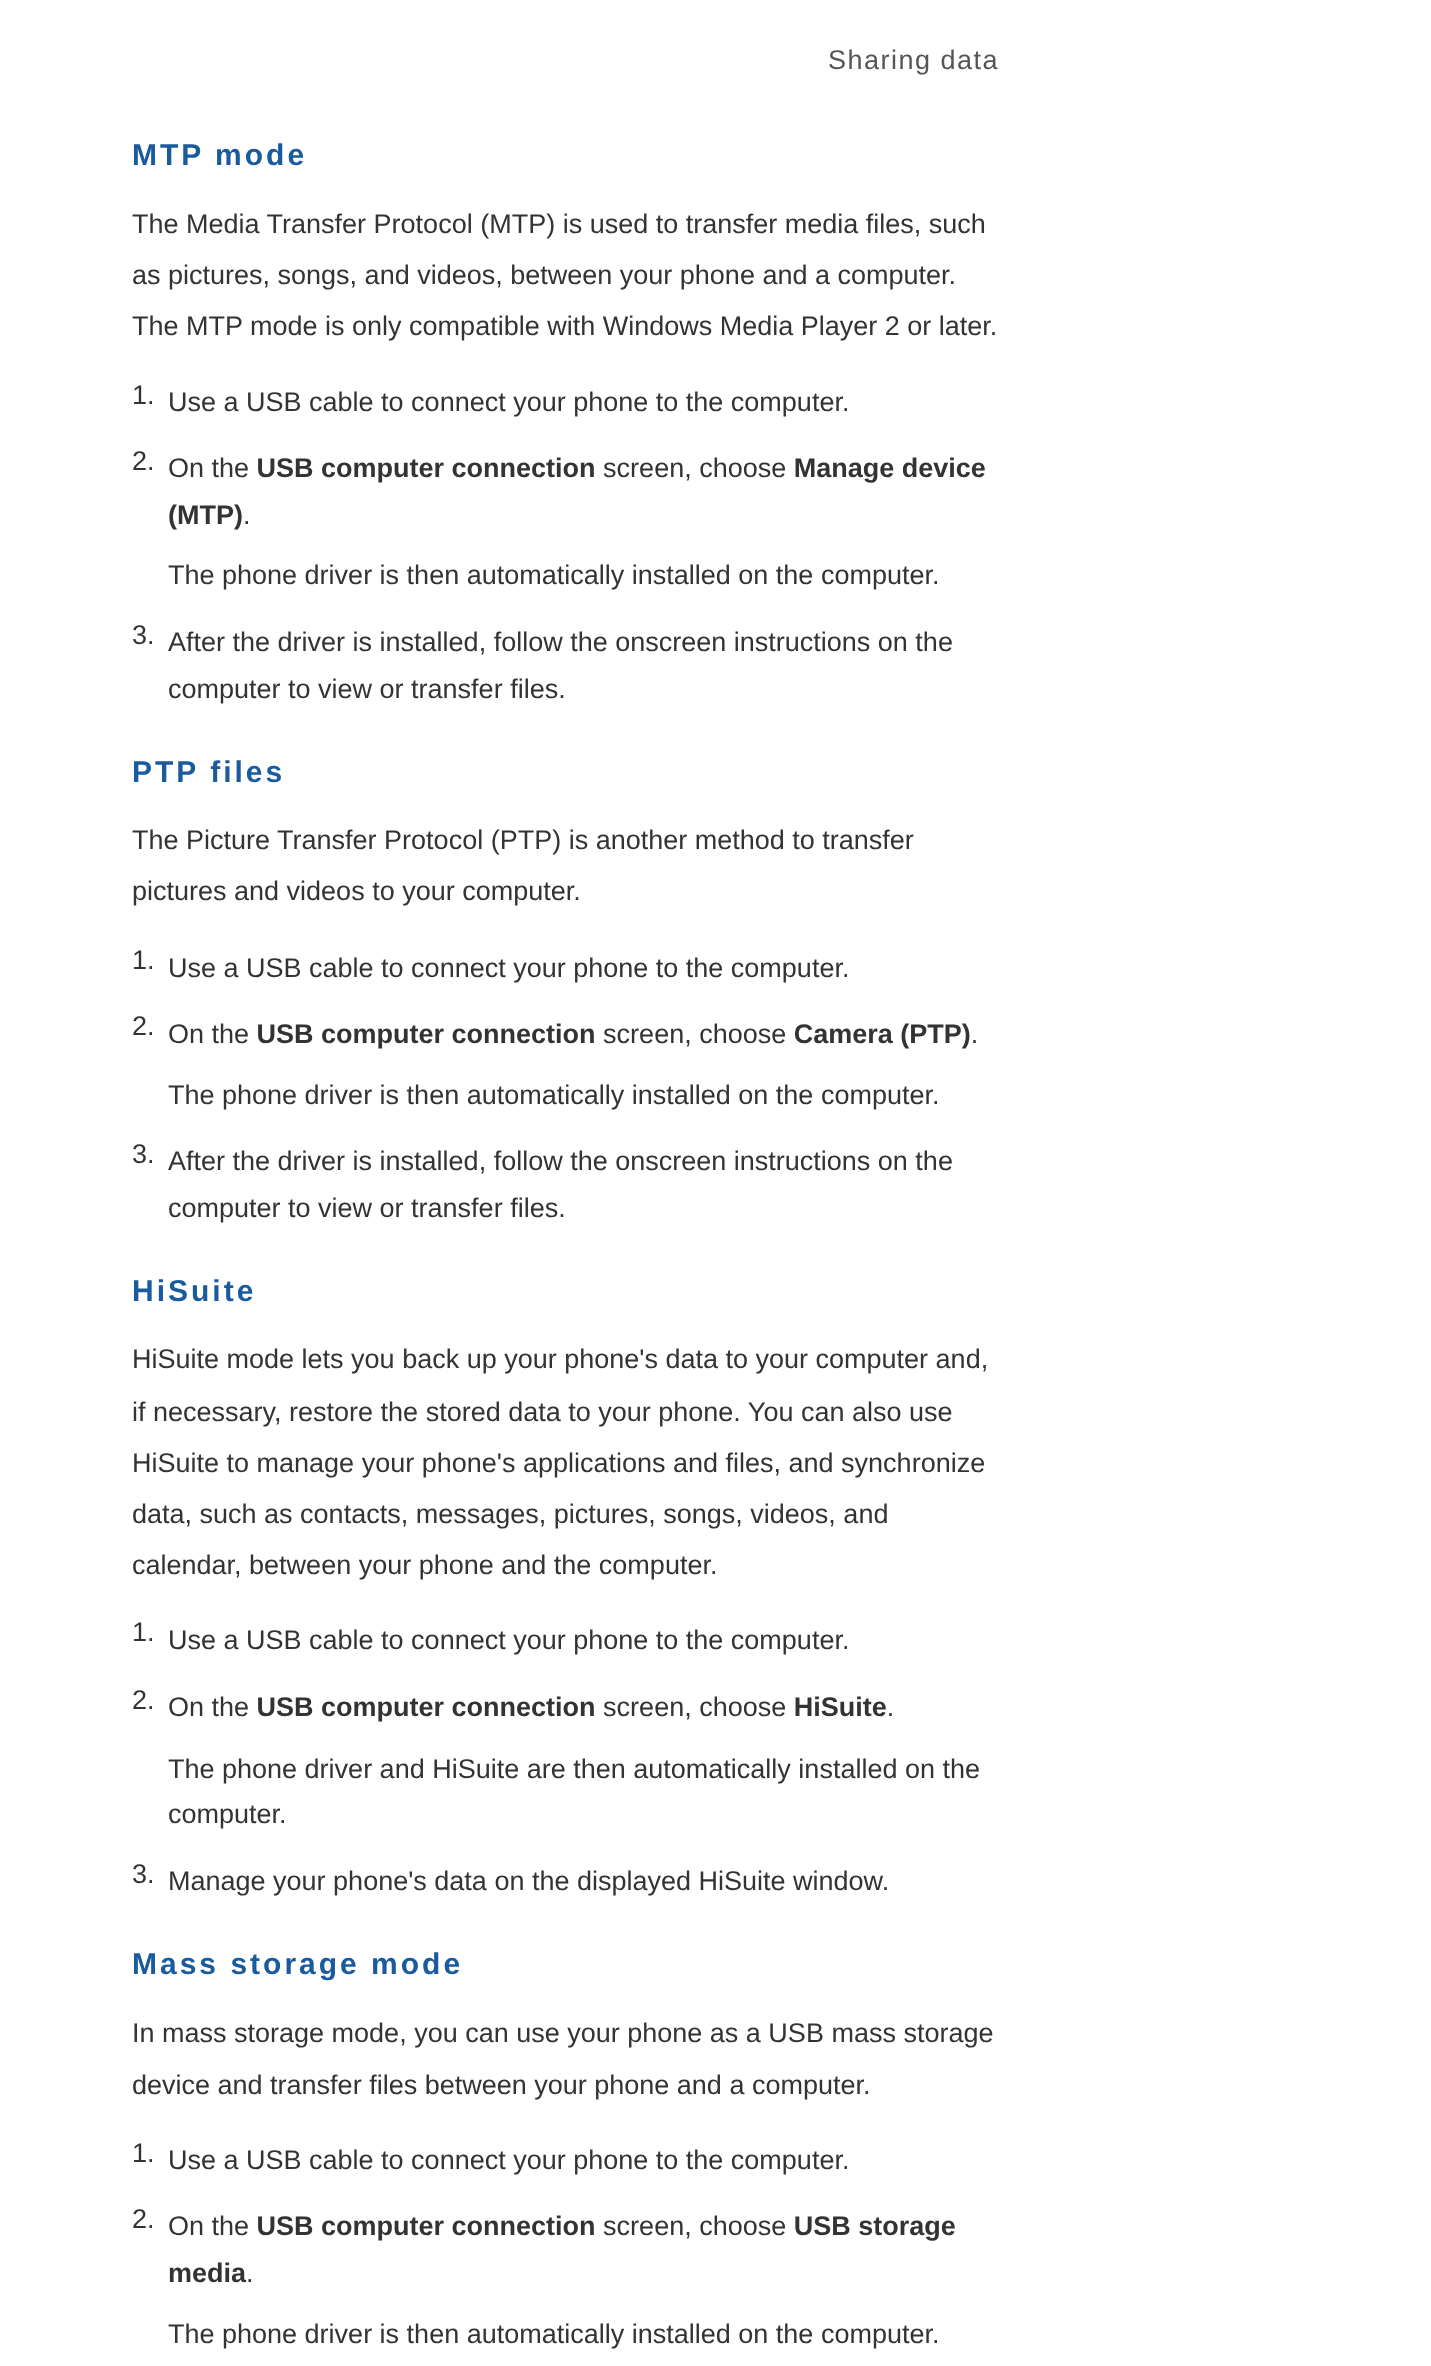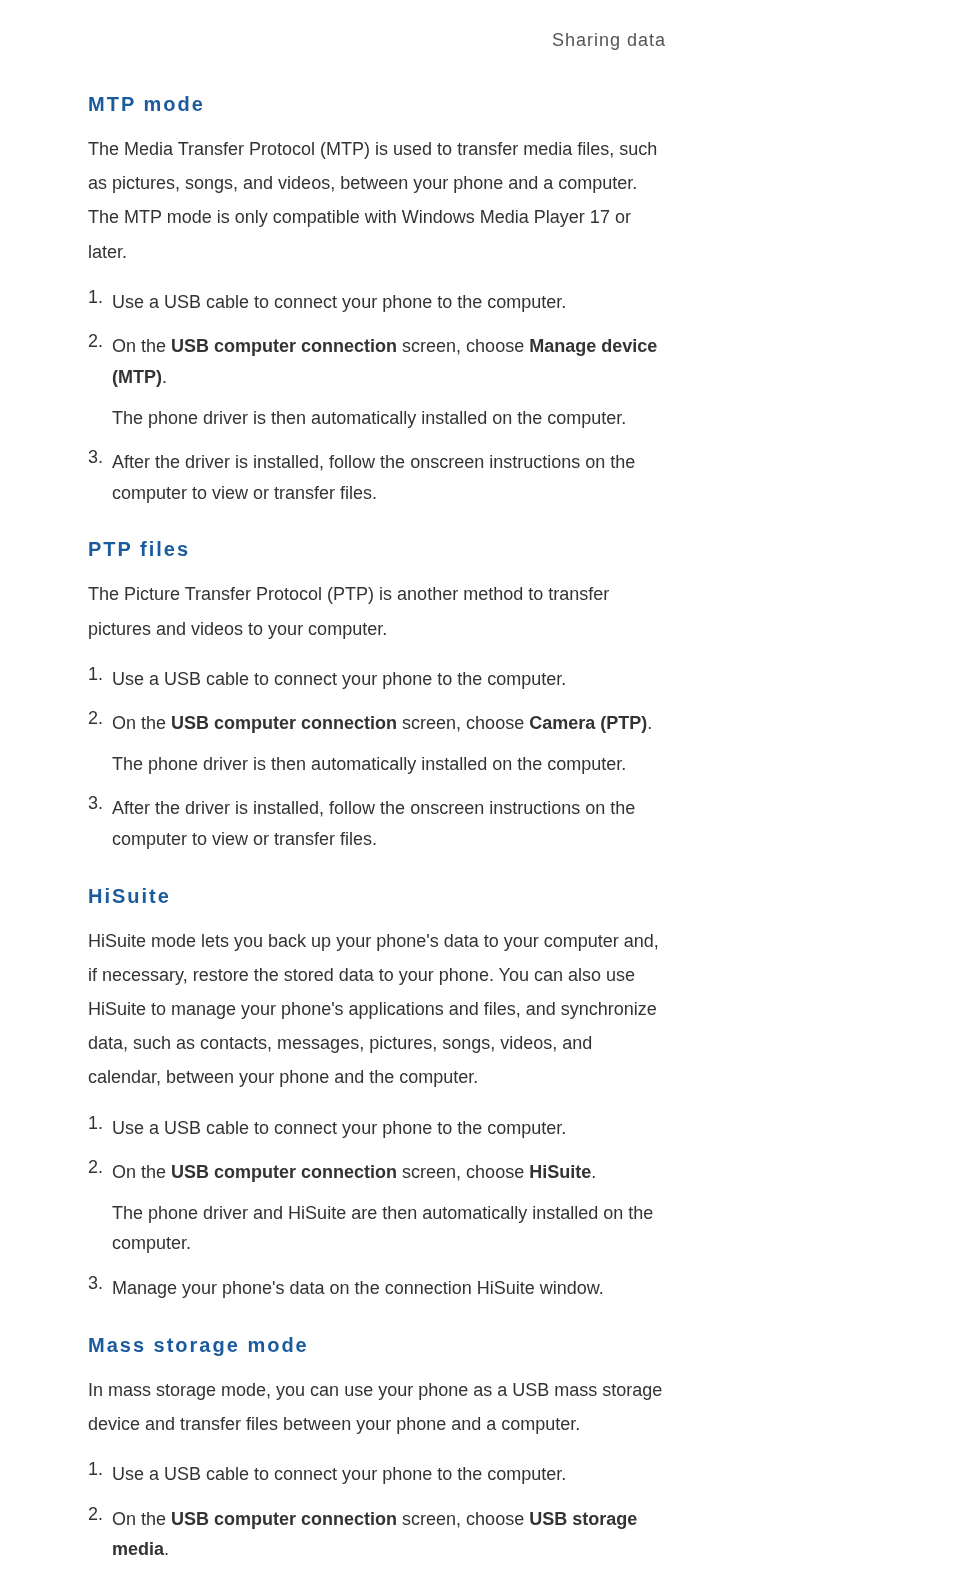--- a/index.html
+++ b/index.html
@@ -71,21 +71,21 @@
   b { font-weight: bold; }
 </style>
 </head>
 <body>
 
 <div class="page">
 
   <div class="header-label">Sharing data</div>
 
   <h2 class="section-title">MTP  mode</h2>
-  <p class="body-text">The Media Transfer Protocol (MTP) is used to transfer media files, such as pictures, songs, and videos, between your phone and a computer. The MTP mode is only compatible with Windows Media Player 17 or later.</p>
+  <p class="body-text">The Media Transfer Protocol (MTP) is used to transfer media files, such as pictures, songs, and videos, between your phone and a computer. The MTP mode is only compatible with Windows Media Player 2 or later.</p>
   <div class="ol">
     <div class="ol-item">
       <div class="ol-num">1.</div>
       <div class="ol-body">Use a USB cable to connect your phone to the computer.</div>
     </div>
     <div class="ol-item">
       <div class="ol-num">2.</div>
       <div class="ol-body">
         <span>On the </span><b>USB computer connection</b><span> screen, choose </span><b>Manage device (MTP)</b><span>.</span>
         <div class="ol-sub">The phone driver is then automatically installed on the computer.</div>
@@ -126,21 +126,21 @@
     </div>
     <div class="ol-item">
       <div class="ol-num">2.</div>
       <div class="ol-body">
         <span>On the </span><b>USB computer connection</b><span> screen, choose </span><b>HiSuite</b><span>.</span>
         <div class="ol-sub">The phone driver and HiSuite are then automatically installed on the computer.</div>
       </div>
     </div>
     <div class="ol-item">
       <div class="ol-num">3.</div>
-      <div class="ol-body">Manage your phone's data on the connection HiSuite window.</div>
+      <div class="ol-body">Manage your phone's data on the displayed HiSuite window.</div>
     </div>
   </div>
 
   <h2 class="section-title">Mass  storage  mode</h2>
   <p class="body-text">In mass storage mode, you can use your phone as a USB mass storage device and transfer files between your phone and a computer.</p>
   <div class="ol">
     <div class="ol-item">
       <div class="ol-num">1.</div>
       <div class="ol-body">Use a USB cable to connect your phone to the computer.</div>
     </div>

